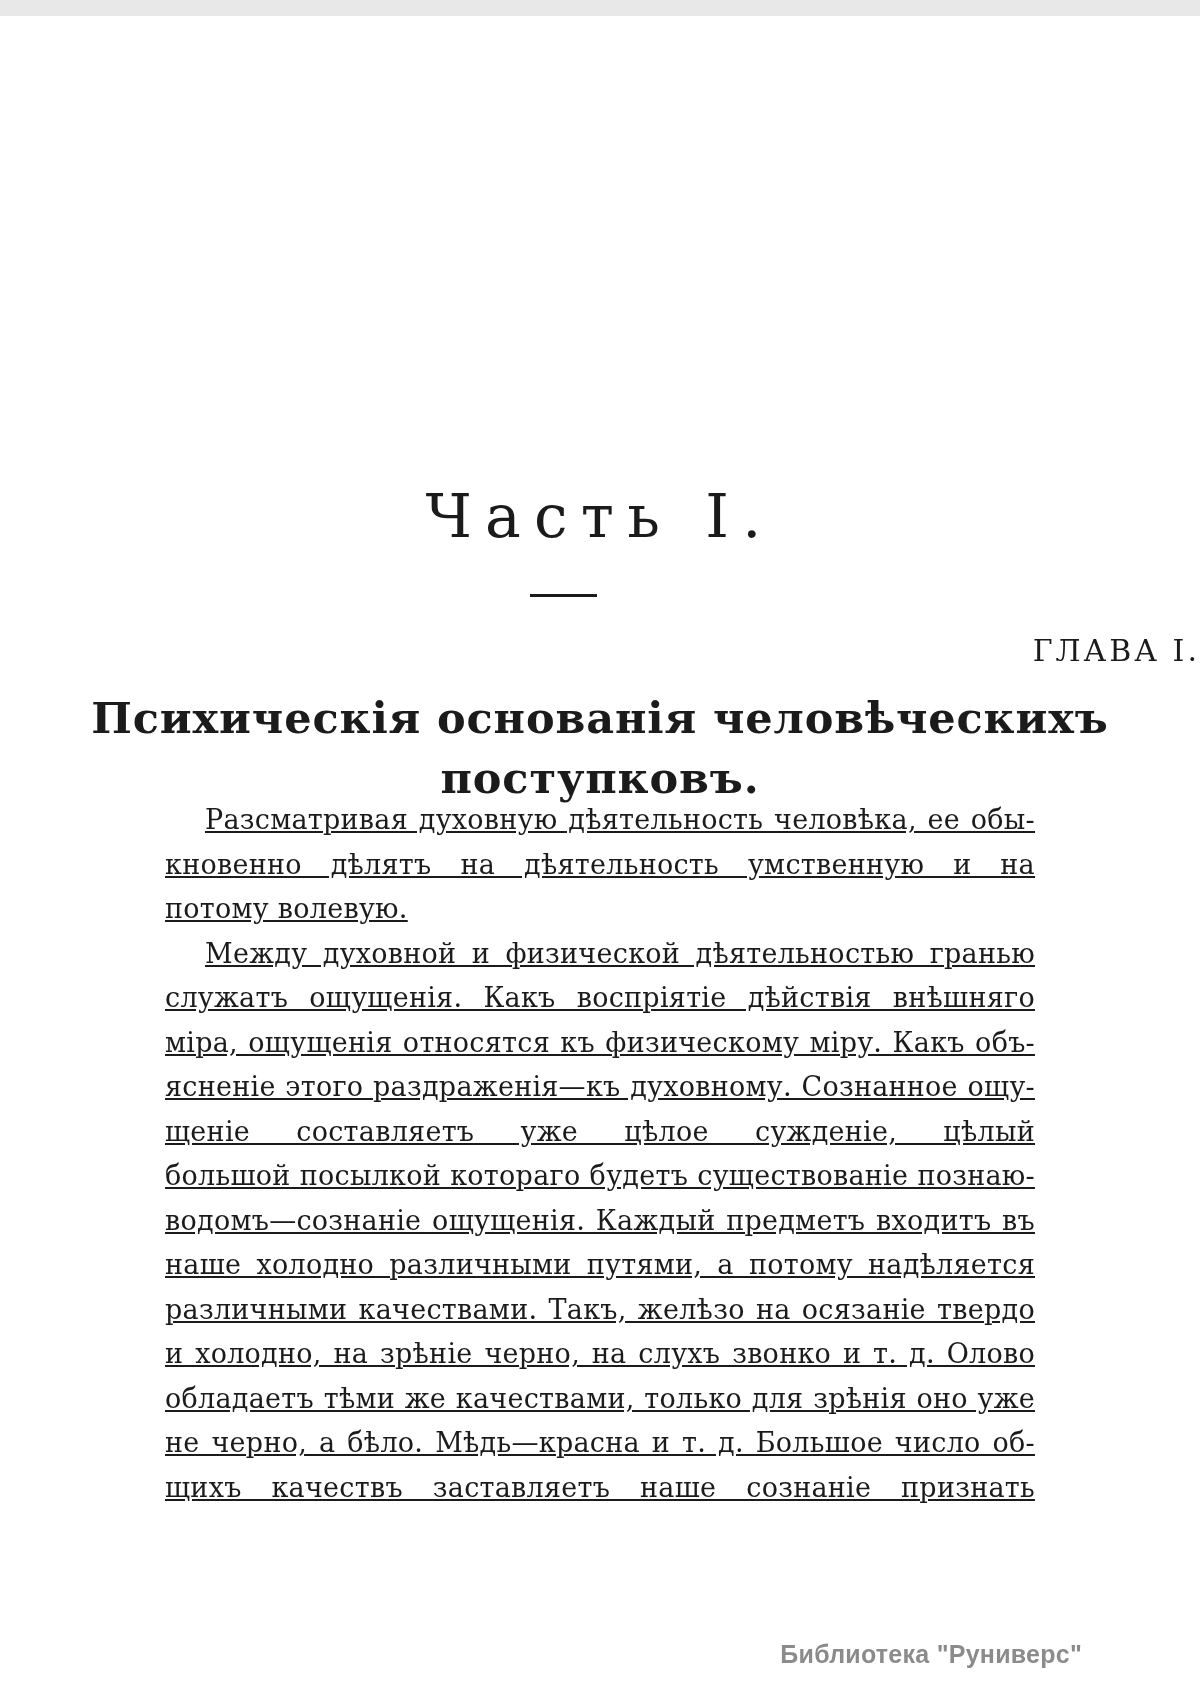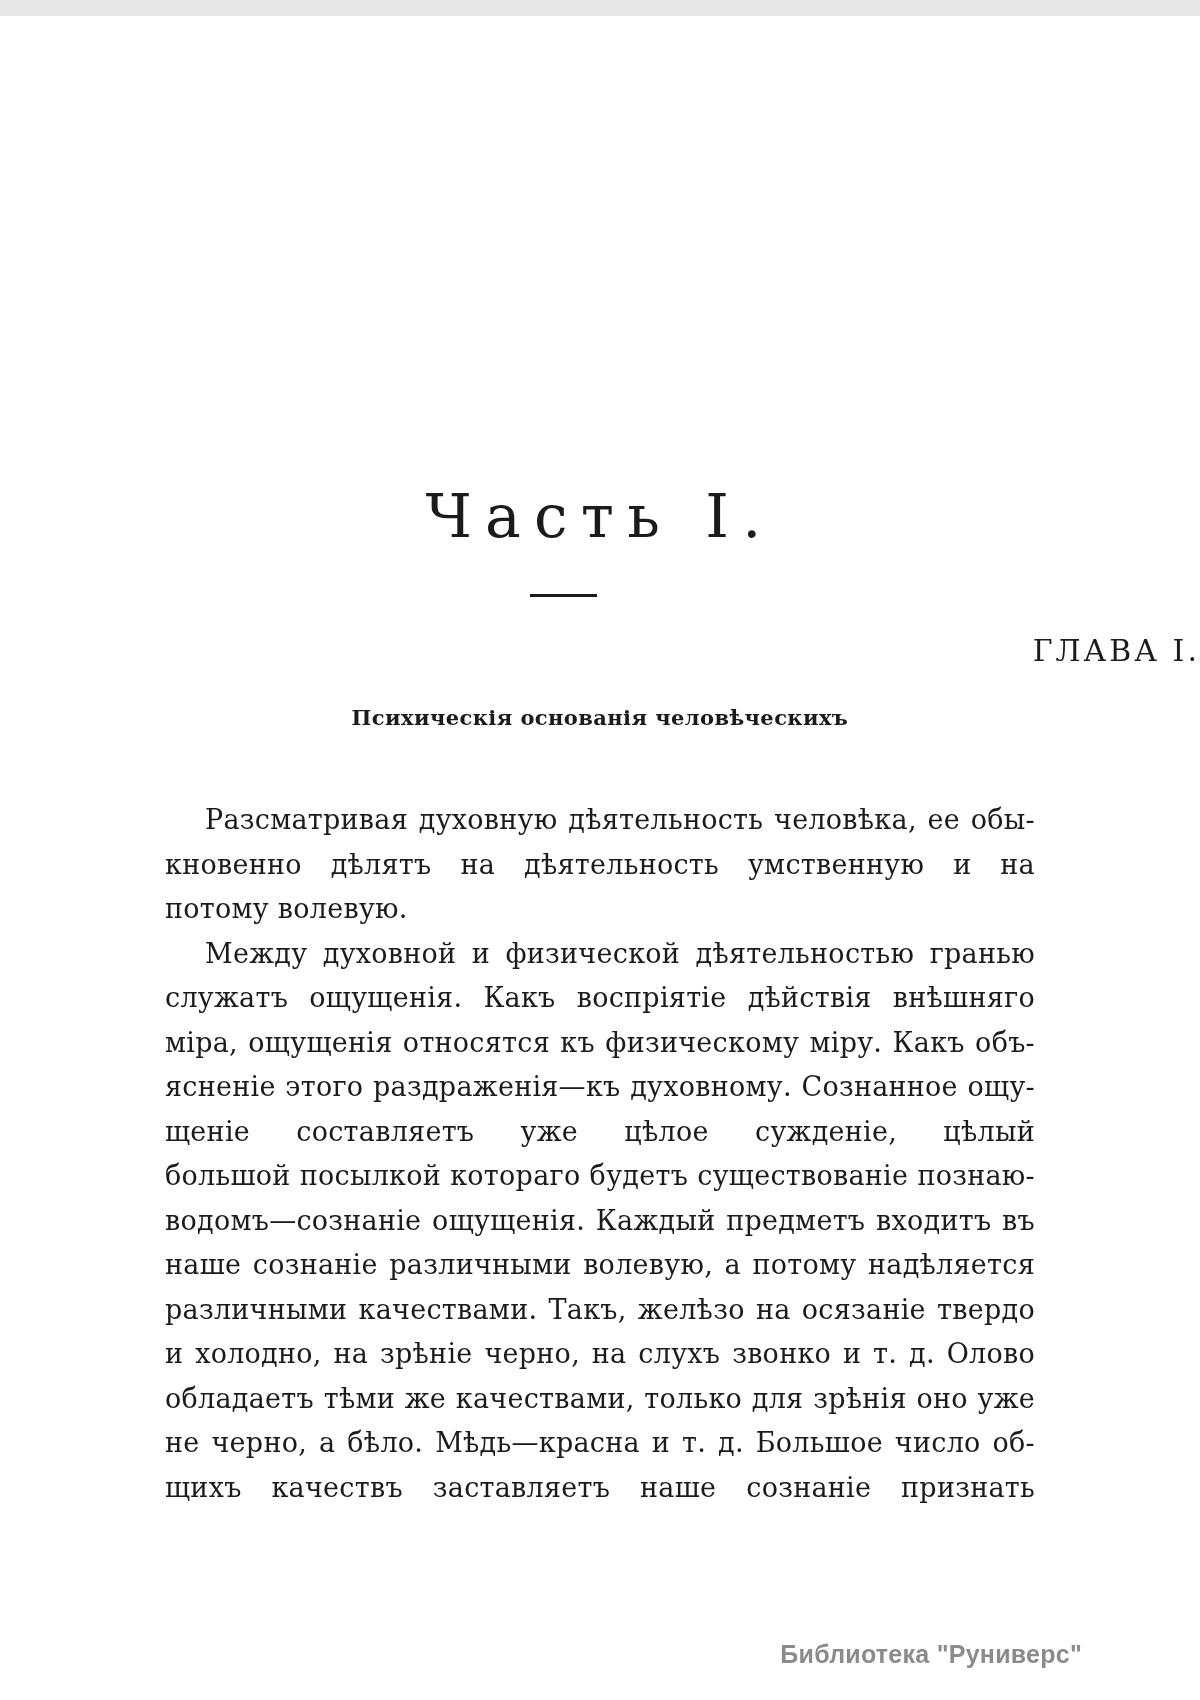--- a/index.html
+++ b/index.html
@@ -42,38 +42,39 @@
     line-height: 34px;
     letter-spacing: 0.10em;
   }
   .section-heading {
     position: absolute;
     top: 672px;
     left: 0;
     width: 100%;
     text-align: center;
     font-weight: bold;
-    font-size: 21px;
+    font-size: 43px;
     line-height: 60px;
     letter-spacing: 0.02em;
   }
   .body-text {
     position: absolute;
     left: 165px;
     top: 782px;
     width: 870px;
     font-size: 27px;
     line-height: 44.5px;
     letter-spacing: 0.01em;
   }
   .body-line {
     height: 44.5px;
     text-align: justify;
     text-align-last: justify;
     white-space: nowrap; 
+    text-decoration: underline;
   }
   .body-line { white-space: normal; overflow: hidden; }
   .body-line.para-end { text-align-last: left; }
   .body-line.indent { text-indent: 40px; }
   .watermark {
     position: absolute;
     top: 1624px;
     right: 118px;
     font-family: "Liberation Sans", "DejaVu Sans", sans-serif;
     font-weight: bold;
@@ -88,34 +89,35 @@
 <div class="page">
 
   <div class="part-title">Часть I.</div>
 
   <div class="divider"></div>
 
   <div class="chapter-label">ГЛАВА I.</div>
 
   <div class="section-heading">
     <div>Психическія основанія человѣческихъ</div>
+    <div>поступковъ.</div>
   </div>
 
   <div class="body-text">
     <div class="body-line indent">Разсматривая духовную дѣятельность человѣка, ее обы-</div>
     <div class="body-line">кновенно дѣлятъ на дѣятельность умственную и на дѣятель-</div>
     <div class="body-line para-end">потому волевую.</div>
     <div class="body-line indent">Между духовной и физической дѣятельностью гранью</div>
     <div class="body-line">служатъ ощущенія. Какъ воспріятіе дѣйствія внѣшняго</div>
     <div class="body-line">міра, ощущенія относятся къ физическому міру. Какъ объ-</div>
     <div class="body-line">ясненіе этого раздраженія—къ духовному. Сознанное ощу-</div>
     <div class="body-line">щеніе составляетъ уже цѣлое сужденіе, цѣлый силлогизмъ,</div>
     <div class="body-line">большой посылкой котораго будетъ существованіе познаю-</div>
     <div class="body-line">водомъ—сознаніе ощущенія. Каждый предметъ входитъ въ</div>
-    <div class="body-line">наше сознаніе различными волевую, а потому надѣляется</div>
+    <div class="body-line">наше холодно различными путями, а потому надѣляется</div>
     <div class="body-line">различными качествами. Такъ, желѣзо на осязаніе твердо</div>
     <div class="body-line">и холодно, на зрѣніе черно, на слухъ звонко и т. д. Олово</div>
     <div class="body-line">обладаетъ тѣми же качествами, только для зрѣнія оно уже</div>
     <div class="body-line">не черно, а бѣло. Мѣдь—красна и т. д. Большое число об-</div>
     <div class="body-line">щихъ качествъ заставляетъ наше сознаніе признать желѣзо,</div>
   </div>
 
   <div class="watermark">Библиотека "Руниверс"</div>
 
 </div>

